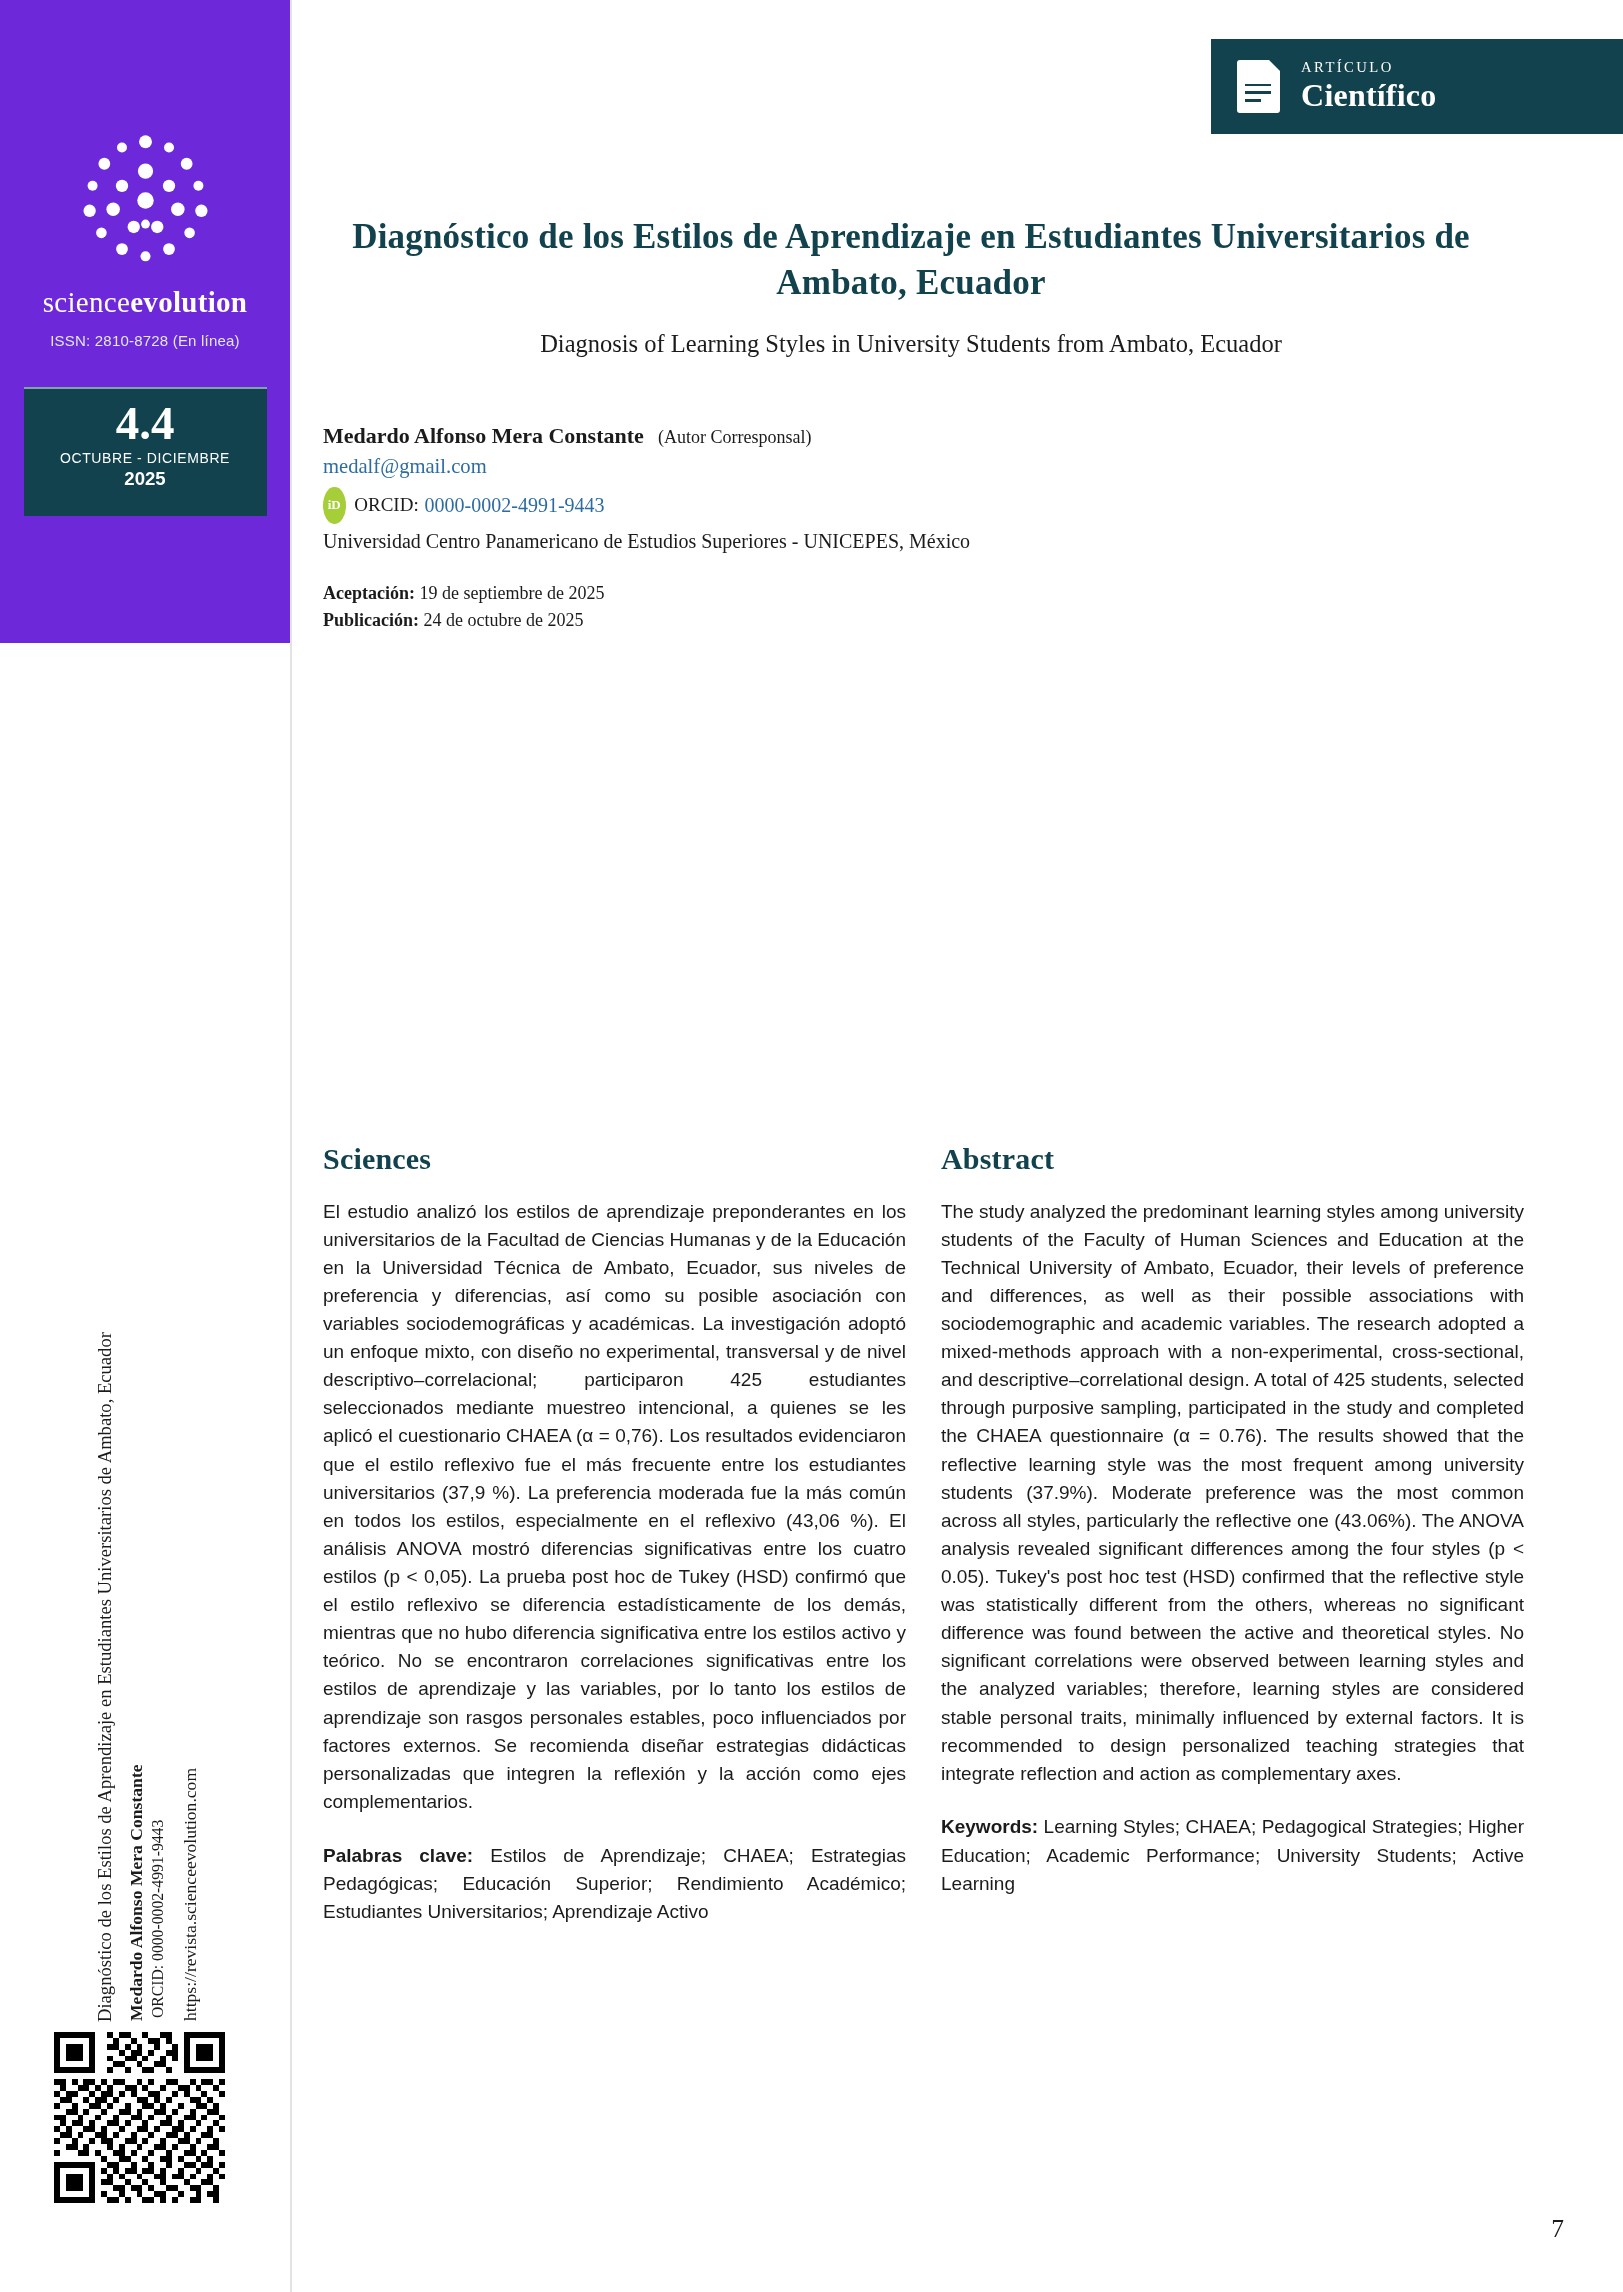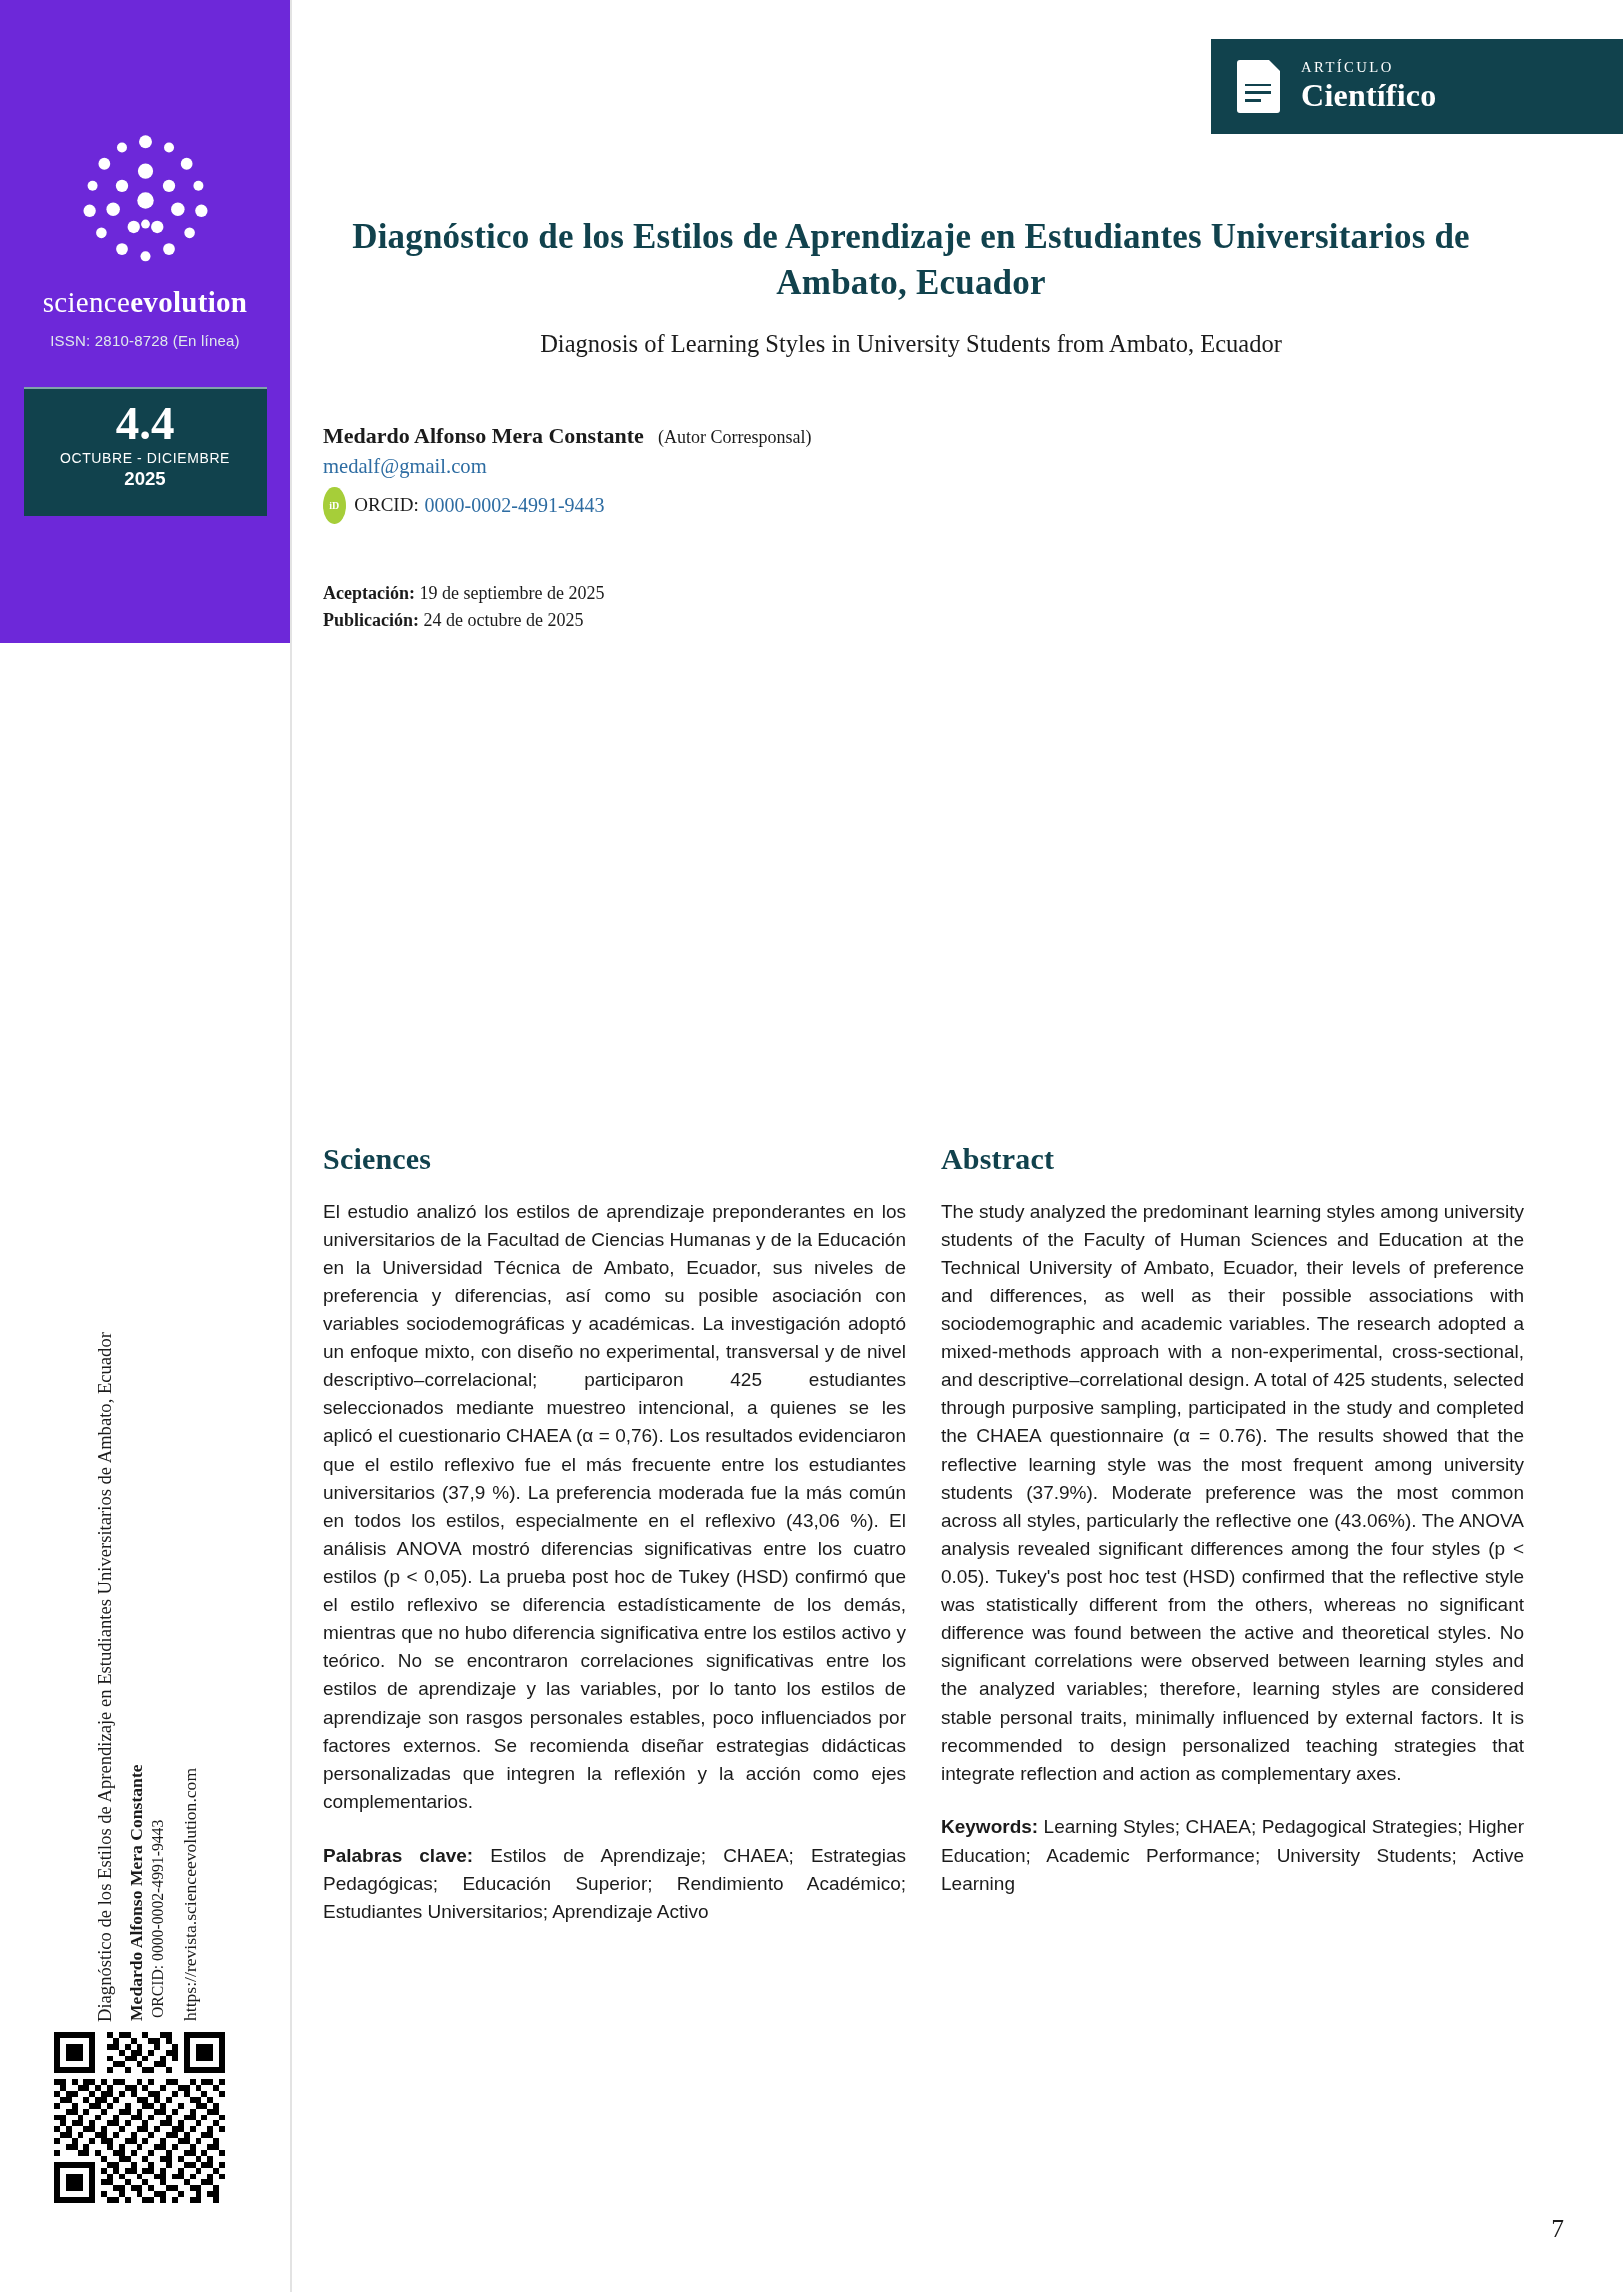--- a/index.html
+++ b/index.html
@@ -232,21 +232,21 @@
     display: flex;
     align-items: center;
     margin-top: 8.8px;
   }
   .orcid-icon {
     width: 22.5px;
     height: 37px;
     border-radius: 50%;
     background: #a6ce39;
     color: #ffffff;
-    font-size: 10px;
+    font-size: 13px;
     font-weight: 700;
     font-family: "Liberation Serif", serif;
     display: flex;
     align-items: center;
     justify-content: center;
     flex: 0 0 auto;
   }
   .orcid-label {
     margin-left: 8.8px;
     font-size: 19px;
@@ -687,20 +687,21 @@
 
   <div class="authors">
     <span class="author-name">Medardo Alfonso Mera Constante</span>
     <span class="author-role">(Autor Corresponsal)</span>
     <a class="author-email" href="#">medalf@gmail.com</a>
     <div class="orcid-line">
       <span class="orcid-icon">iD</span>
       <span class="orcid-label">ORCID:</span>
       <a class="orcid-id" href="#">0000-0002-4991-9443</a>
     </div>
+    <div class="affiliation">Universidad Centro Panamericano de Estudios Superiores - UNICEPES, México</div>
   </div>
 
   <div class="dates">
     <div>
       <b>Aceptación:</b>
       <span>19  de septiembre de 2025</span>
     </div>
     <div>
       <b>Publicación:</b>
       <span>24 de octubre de 2025</span>

